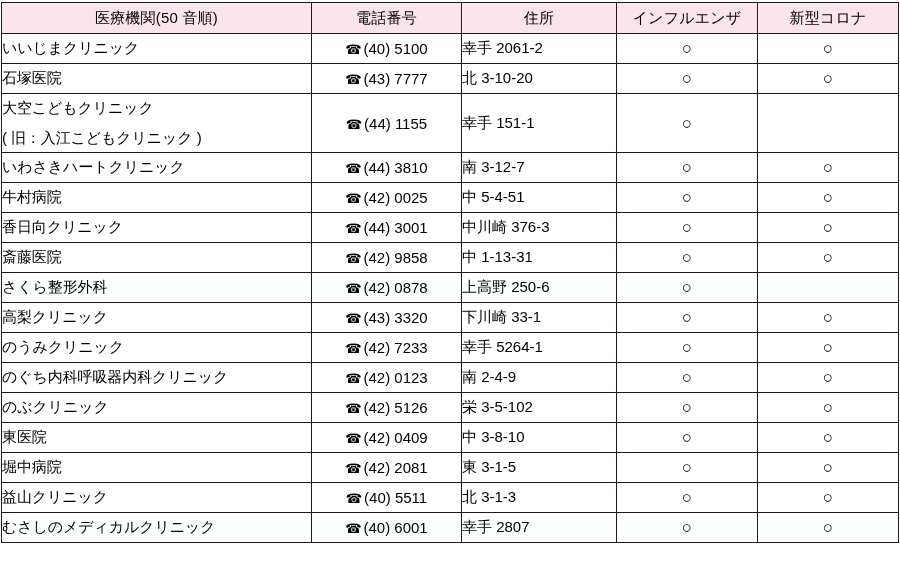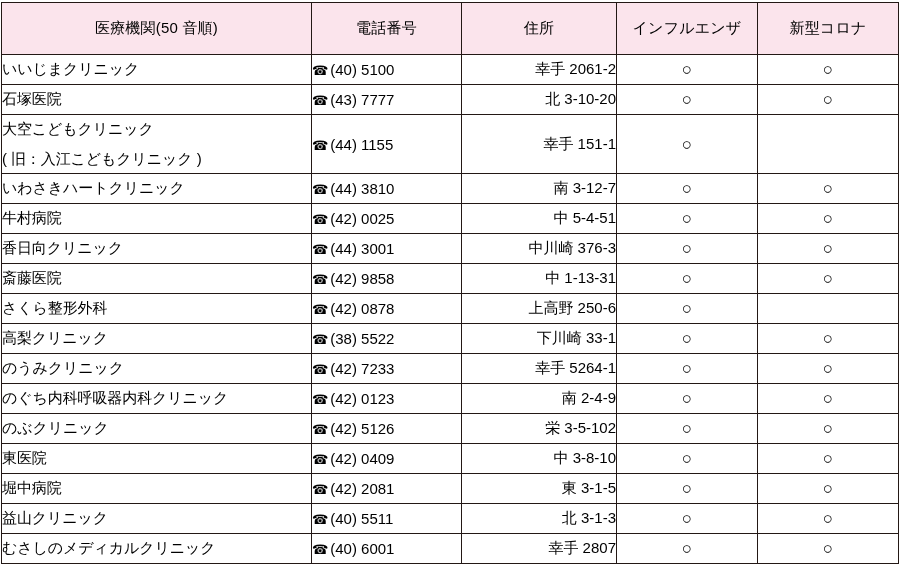--- a/index.html
+++ b/index.html
@@ -24,21 +24,21 @@
   #clinic-table td {
     border: 1px solid #231815;
     padding: 0;
     font-weight: normal;
     font-size: 15px;
     vertical-align: middle;
     box-sizing: border-box;
   }
   thead th {
     background: #fbe4ec;
-    height: 52px;
+    height: 31px;
     text-align: center;
     font-size: 15.5px;
     letter-spacing: 0.2px;
   }
   col.c-name  { width: 310px; }
   col.c-tel   { width: 150px; }
   col.c-addr  { width: 155px; }
   col.c-flu   { width: 141px; }
   col.c-covid { width: 141px; }
 
@@ -46,30 +46,31 @@
     text-align: left;
     padding-left: 7px;
     letter-spacing: -0.1px;
     font-size: 15.5px;
   }
   td.name .line2 {
     display: block;
     margin-top: 11px;
   }
   td.tel {
+    text-align: center;
     font-size: 15px;
     white-space: nowrap;
   }
   td.tel .ph {
     font-size: 13px;
     margin-right: 2px;
     letter-spacing: 0;
   }
   td.addr {
-    text-align: right;
+    text-align: left;
     font-size: 15px;
   }
   td.mark {
     text-align: center;
     font-size: 16px;
   }
   tbody tr { height: 30px; }
   tbody tr.tall { height: 59px; }
   .circle {
     display: inline-block;
@@ -149,21 +150,21 @@
       </tr>
       <tr>
         <td class="name"><span>さくら整形外科</span></td>
         <td class="tel"><span class="ph">☎</span><span>(42) 0878</span></td>
         <td class="addr">上高野 250-6</td>
         <td class="mark"><span class="circle">○</span></td>
         <td class="mark"></td>
       </tr>
       <tr>
         <td class="name"><span>高梨クリニック</span></td>
-        <td class="tel"><span class="ph">☎</span><span>(38) 5522</span></td>
+        <td class="tel"><span class="ph">☎</span><span>(43) 3320</span></td>
         <td class="addr">下川崎 33-1</td>
         <td class="mark"><span class="circle">○</span></td>
         <td class="mark"><span class="circle">○</span></td>
       </tr>
       <tr>
         <td class="name"><span>のうみクリニック</span></td>
         <td class="tel"><span class="ph">☎</span><span>(42) 7233</span></td>
         <td class="addr">幸手 5264-1</td>
         <td class="mark"><span class="circle">○</span></td>
         <td class="mark"><span class="circle">○</span></td>

